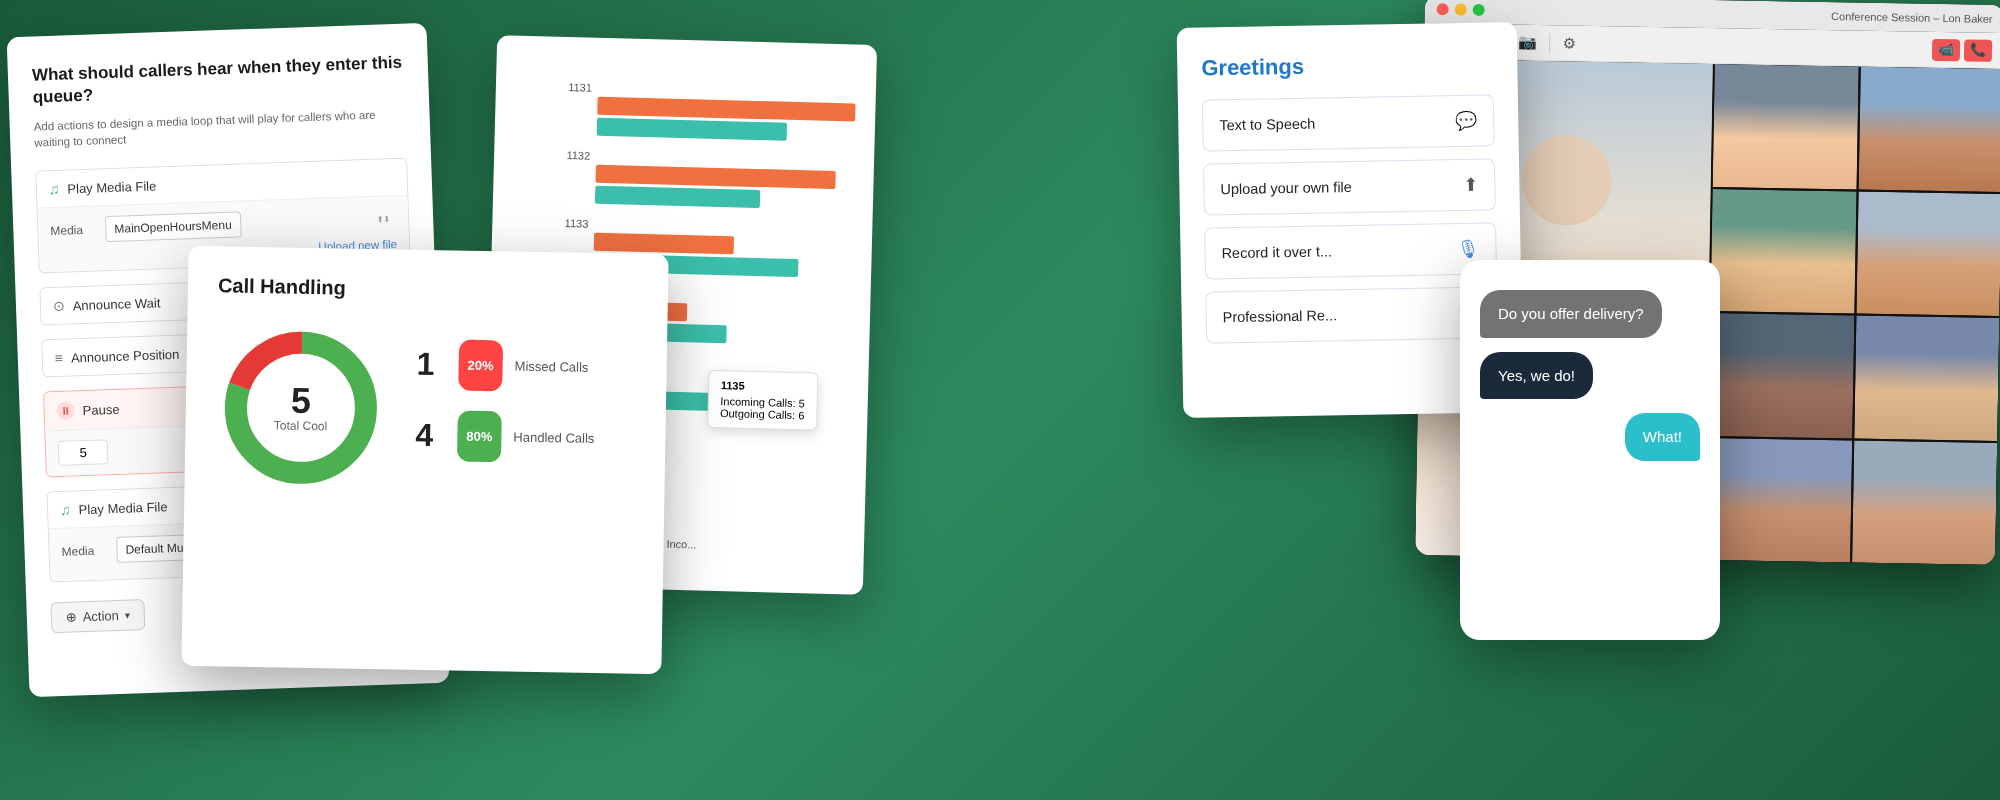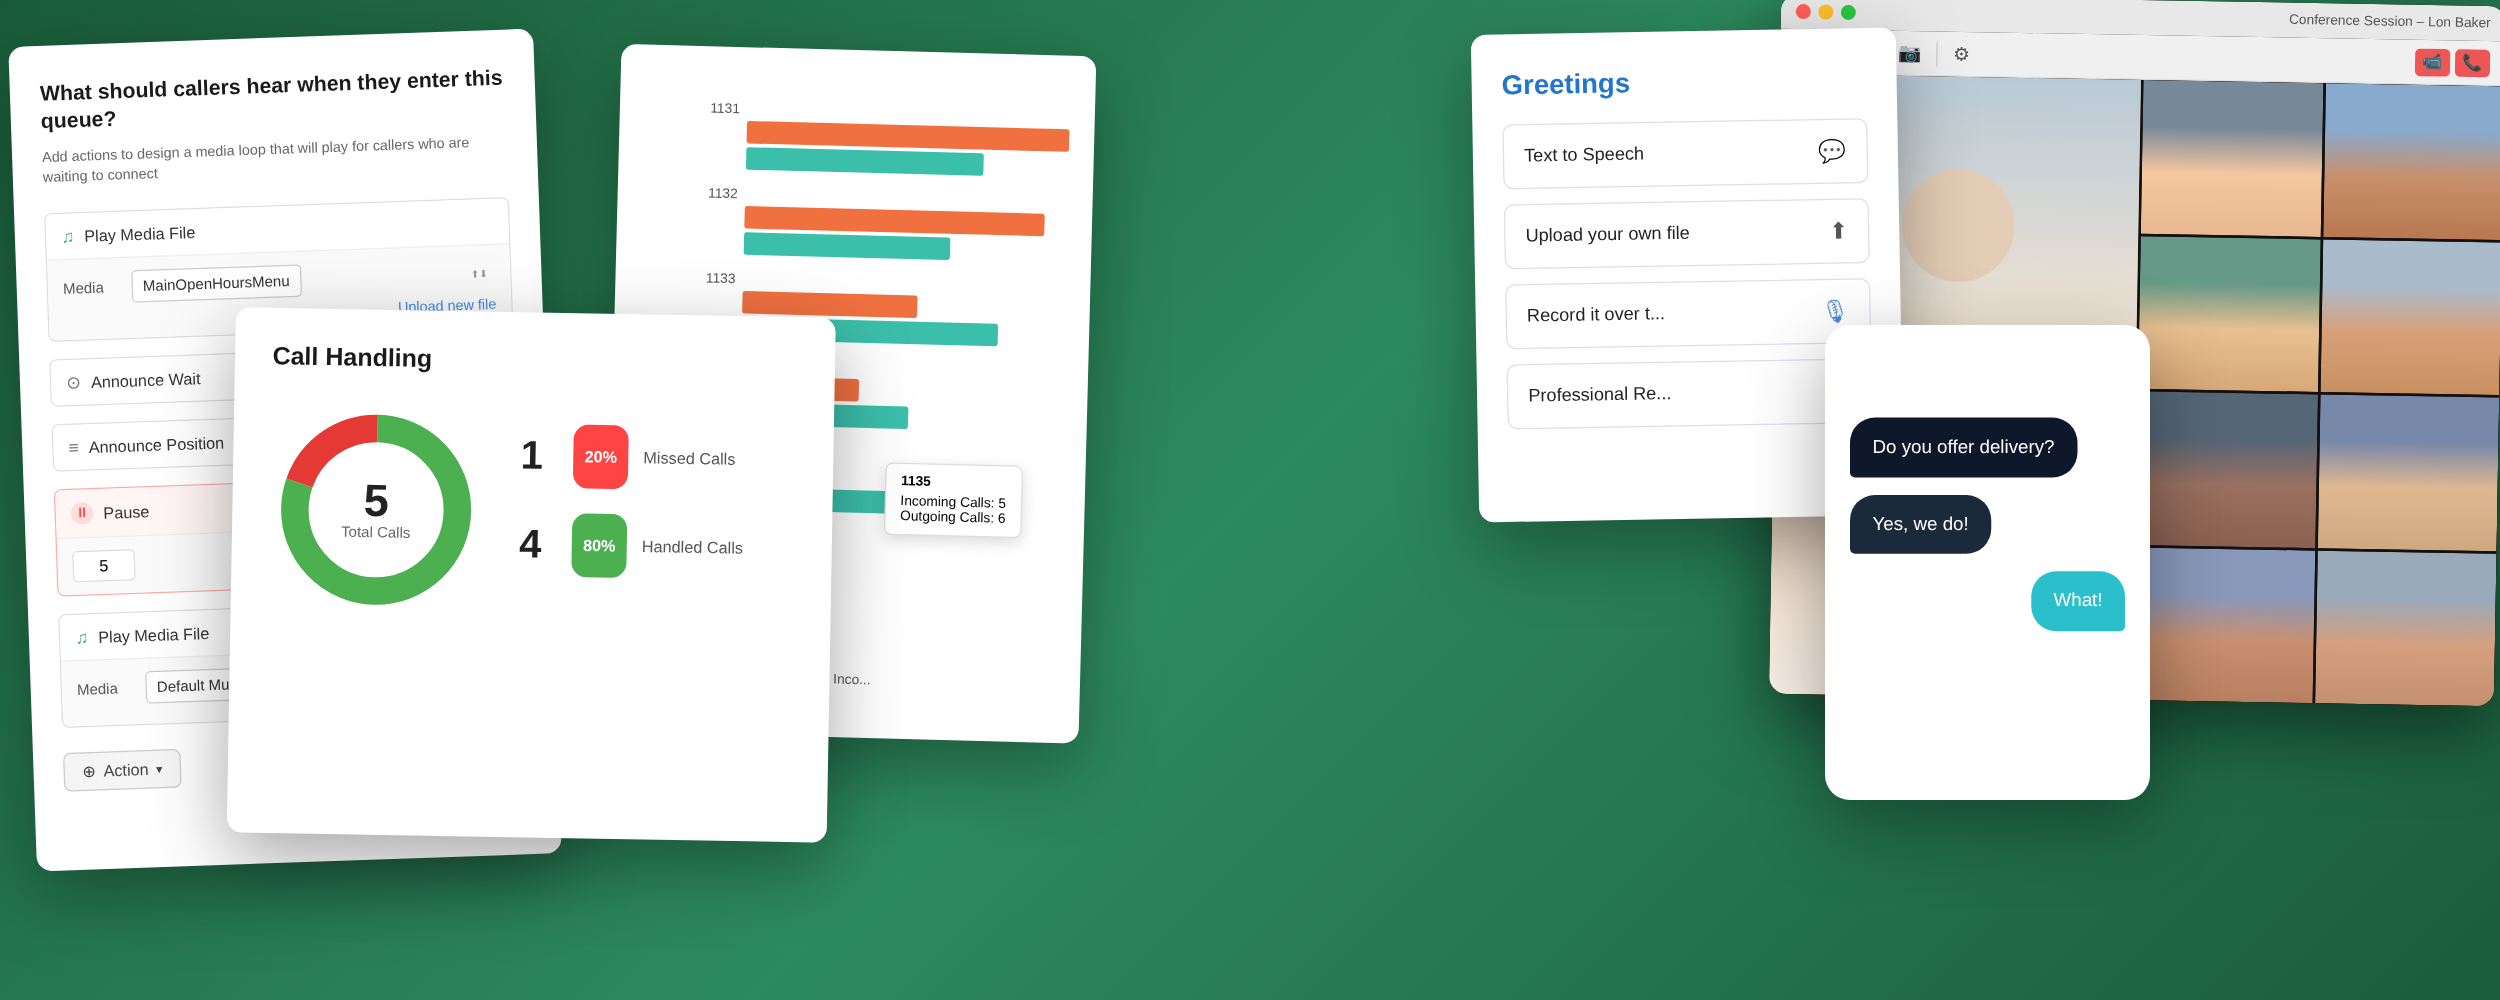--- a/index.html
+++ b/index.html
@@ -428,25 +428,24 @@
     .bubble {
       padding: 14px 18px;
       border-radius: 20px;
       font-size: 15px;
       font-weight: 500;
       max-width: 90%;
       line-height: 1.3;
     }
 
     .bubble-teal {
-      background: #0f172a;
+      background: #737373;
       color: #fff;
       align-self: flex-start;
       border-bottom-left-radius: 4px;
-      margin-top: 44px;
     }
 
     .bubble-dark {
       background: #1a2a3a;
       color: #fff;
       align-self: flex-start;
       border-bottom-left-radius: 4px;
     }
 
     .bubble-teal-right {
@@ -698,21 +697,21 @@
       <svg width="170" height="170" viewBox="0 0 170 170">
 
         <circle cx="85" cy="85" r="65" fill="none" stroke="#eee" stroke-width="22"></circle>
 
         <circle cx="85" cy="85" r="65" fill="none" stroke="#4caf50" stroke-width="22" stroke-dasharray="326.7 81.7" stroke-dashoffset="0"></circle>
 
         <circle cx="85" cy="85" r="65" fill="none" stroke="#e53935" stroke-width="22" stroke-dasharray="81.7 326.7" stroke-dashoffset="-326.7"></circle>
       </svg>
       <div class="donut-center">
         <span class="num">5</span>
-        <span class="lbl">Total Calls</span>
+        <span class="lbl">Total Cool</span>
       </div>
     </div>
 
     <div class="calls-stats">
       <div class="stat-row">
         <span class="stat-big-num">1</span>
         <span class="stat-badge badge-red">20%</span>
         <div>
           <div class="stat-label">Missed Calls</div>
         </div>

